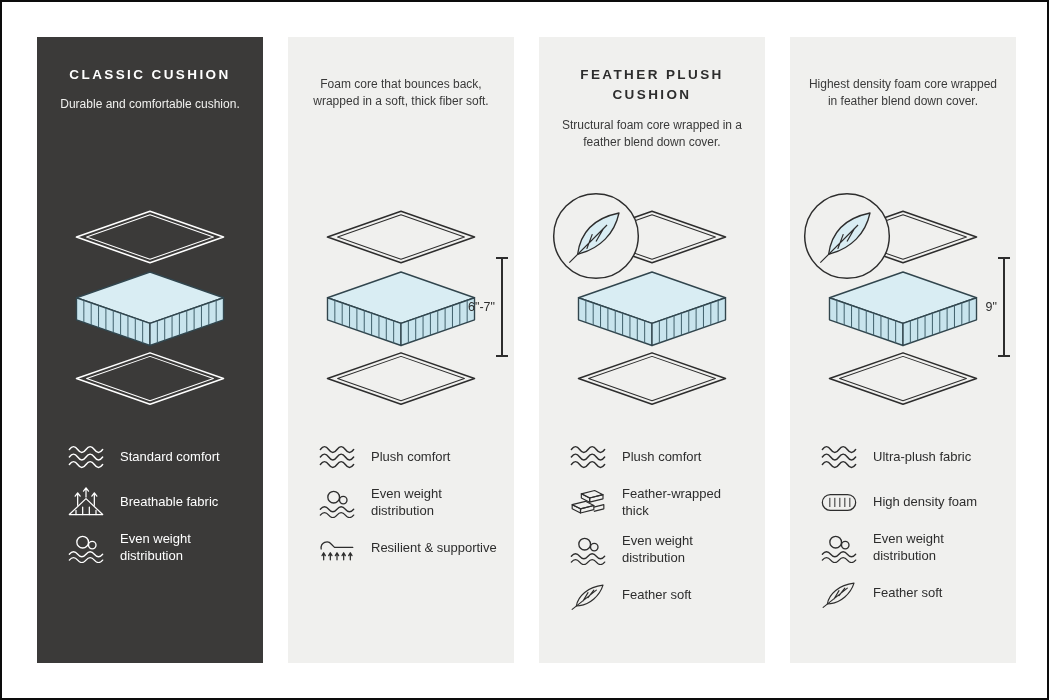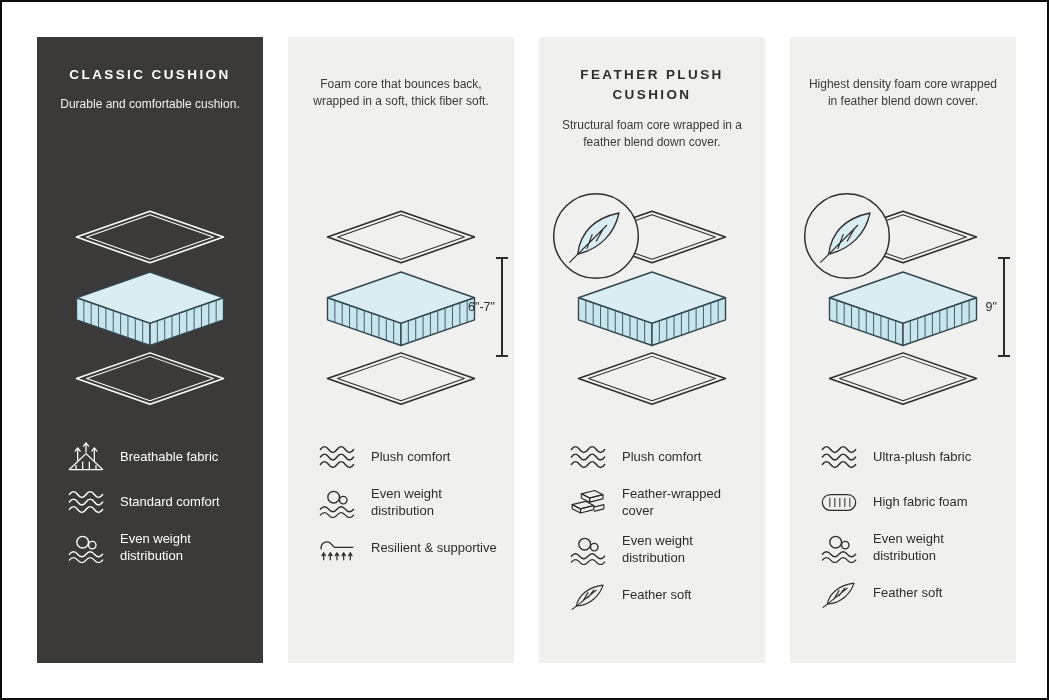--- a/index.html
+++ b/index.html
@@ -170,32 +170,32 @@
       <div class="diagram">
         <svg class="cushion-svg" viewBox="0 0 200 222">
             <use href="#sym-cushion"></use>
           </svg>
       </div>
     </div>
     <ul class="features">
       <li class="feature">
         <span class="feature-icon">
             <svg viewBox="0 0 48 36">
+              <use href="#sym-waves"></use>
+            </svg>
+          </span>
+        <span class="feature-label">Standard comfort</span>
+      </li>
+      <li class="feature">
+        <span class="feature-icon">
+            <svg viewBox="0 0 48 36">
               <use href="#sym-breathable"></use>
             </svg>
           </span>
         <span class="feature-label">Breathable fabric</span>
-      </li>
-      <li class="feature">
-        <span class="feature-icon">
-            <svg viewBox="0 0 48 36">
-              <use href="#sym-waves"></use>
-            </svg>
-          </span>
-        <span class="feature-label">Standard comfort</span>
       </li>
       <li class="feature">
         <span class="feature-icon">
             <svg viewBox="0 0 48 36">
               <use href="#sym-weight"></use>
             </svg>
           </span>
         <span class="feature-label">Even weight distribution</span>
       </li>
     </ul>
@@ -267,21 +267,21 @@
             </svg>
           </span>
         <span class="feature-label">Plush comfort</span>
       </li>
       <li class="feature">
         <span class="feature-icon">
             <svg viewBox="0 0 48 36">
               <use href="#sym-bricks"></use>
             </svg>
           </span>
-        <span class="feature-label">Feather-wrapped cover</span>
+        <span class="feature-label">Feather-wrapped thick</span>
       </li>
       <li class="feature">
         <span class="feature-icon">
             <svg viewBox="0 0 48 36">
               <use href="#sym-weight"></use>
             </svg>
           </span>
         <span class="feature-label">Even weight distribution</span>
       </li>
       <li class="feature">
@@ -321,21 +321,21 @@
             </svg>
           </span>
         <span class="feature-label">Ultra-plush fabric</span>
       </li>
       <li class="feature">
         <span class="feature-icon">
             <svg viewBox="0 0 48 36">
               <use href="#sym-density"></use>
             </svg>
           </span>
-        <span class="feature-label">High fabric foam</span>
+        <span class="feature-label">High density foam</span>
       </li>
       <li class="feature">
         <span class="feature-icon">
             <svg viewBox="0 0 48 36">
               <use href="#sym-weight"></use>
             </svg>
           </span>
         <span class="feature-label">Even weight distribution</span>
       </li>
       <li class="feature">

